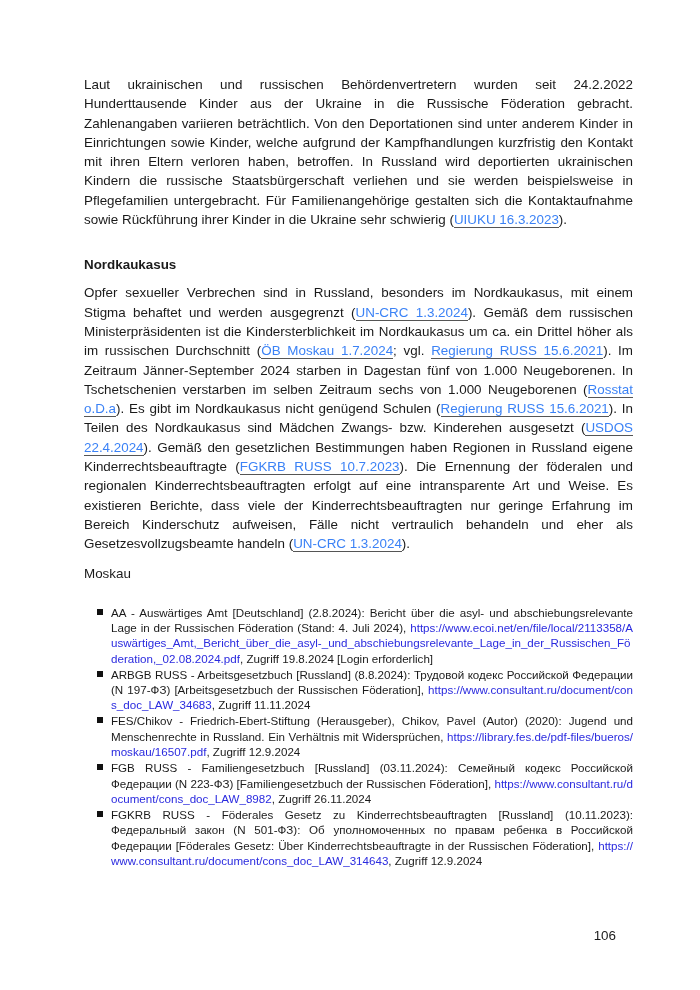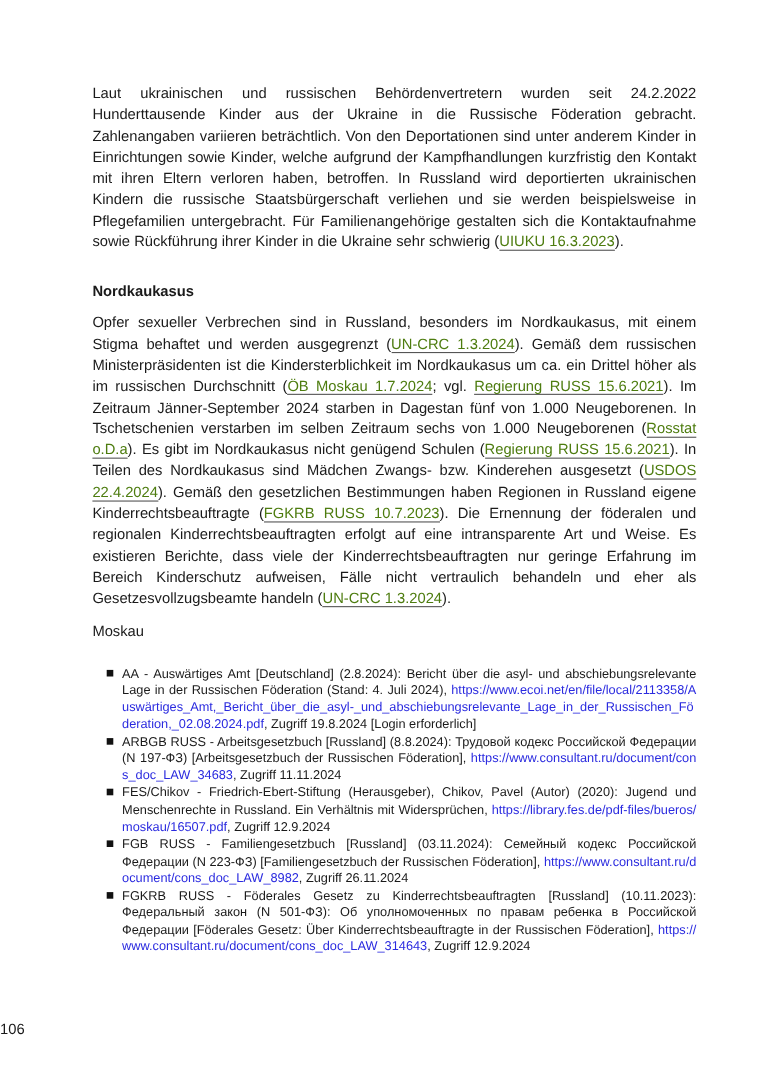--- a/index.html
+++ b/index.html
@@ -1,27 +1,27 @@
 <!DOCTYPE html>
 <html><head>
 <meta charset="utf-8">
 <style>
   html, body { margin: 0; padding: 0; background: #ffffff; }
   body { width: 700px; height: 990px; position: relative; overflow: hidden;
          font-family: "Liberation Sans", sans-serif; color: #1a1a1a; }
   .page { position: absolute; left: 84px; top: 75px; width: 549px; }
   .para { font-size: 13.4px; line-height: 19.3px; text-align: justify; margin: 0; hyphens: manual; }
-  .para .ref { border-bottom: 1px solid #555; text-decoration: none; color: #4d7c0f; }
+  .para .ref { border-bottom: 1px solid #555; text-decoration: none; color: #3b82f6; }
   .heading { font-size: 13.4px; font-weight: bold; margin: 26px 0 9px 0; line-height: 19px; }
   .quellen { font-size: 13.4px; margin: 10px 0 0 0; line-height: 19px; }
   ul.sources { list-style: none; margin: 22px 0 0 0; padding: 0 0 0 13px; }
   ul.sources li { position: relative; font-size: 11.6px; line-height: 15.4px; text-align: justify; padding-left: 14px; margin: 0 0 0.5px 0; }
   ul.sources li .bullet { position: absolute; left: 0; top: 4px; width: 6px; height: 6px; background: #111; }
   ul.sources li a { color: #2a2adf; text-decoration: none; word-break: break-all; }
-  .pagenum { position: absolute; left: 0; width: 616px; top: 928px; text-align: left; font-size: 13.4px; }
+  .pagenum { position: absolute; left: 0; width: 616px; top: 928px; text-align: right; font-size: 13.4px; }
 </style>
 </head>
 <body>
 
 <div class="page">
   <p class="para"><span>Laut ukrainischen und russischen Behördenvertretern wurden seit 24.2.2022 Hunderttausende Kinder aus der Ukraine in die Russische Föderation gebracht. Zahlenangaben variieren be­trächtlich. Von den Deportationen sind unter anderem Kinder in Einrichtungen sowie Kinder, welche aufgrund der Kampfhandlungen kurzfristig den Kontakt mit ihren Eltern verloren haben, betroffen. In Russland wird deportierten ukrainischen Kindern die russische Staatsbürgerschaft verliehen und sie werden beispielsweise in Pflegefamilien untergebracht. Für Familienangehö­rige gestalten sich die Kontaktaufnahme sowie Rückführung ihrer Kinder in die Ukraine sehr schwierig (</span><a class="ref">UIUKU 16.3.2023</a><span>).</span></p>
 
   <div class="heading">Nordkaukasus</div>
 
   <p class="para"><span>Opfer sexueller Verbrechen sind in Russland, besonders im Nordkaukasus, mit einem Stigma behaftet und werden ausgegrenzt (</span><a class="ref">UN-CRC 1.3.2024</a><span>). Gemäß dem russischen Ministerpräsi­denten ist die Kindersterblichkeit im Nordkaukasus um ca. ein Drittel höher als im russischen Durchschnitt (</span><a class="ref">ÖB Moskau 1.7.2024</a><span>; vgl. </span><a class="ref">Regierung RUSS 15.6.2021</a><span>). Im Zeitraum Jänner-Sep­tember 2024 starben in Dagestan fünf von 1.000 Neugeborenen. In Tschetschenien verstarben im selben Zeitraum sechs von 1.000 Neugeborenen (</span><a class="ref">Rosstat o.D.a</a><span>). Es gibt im Nordkauka­sus nicht genügend Schulen (</span><a class="ref">Regierung RUSS 15.6.2021</a><span>). In Teilen des Nordkaukasus sind Mädchen Zwangs- bzw. Kinderehen ausgesetzt (</span><a class="ref">USDOS 22.4.2024</a><span>). Gemäß den gesetzlichen Bestimmungen haben Regionen in Russland eigene Kinderrechtsbeauftragte (</span><a class="ref">FGKRB RUSS 10.7.2023</a><span>). Die Ernennung der föderalen und regionalen Kinderrechtsbeauftragten erfolgt auf eine intransparente Art und Weise. Es existieren Berichte, dass viele der Kinderrechtsbeauftrag­ten nur geringe Erfahrung im Bereich Kinderschutz aufweisen, Fälle nicht vertraulich behandeln und eher als Gesetzesvollzugsbeamte handeln (</span><a class="ref">UN-CRC 1.3.2024</a><span>).</span></p>

